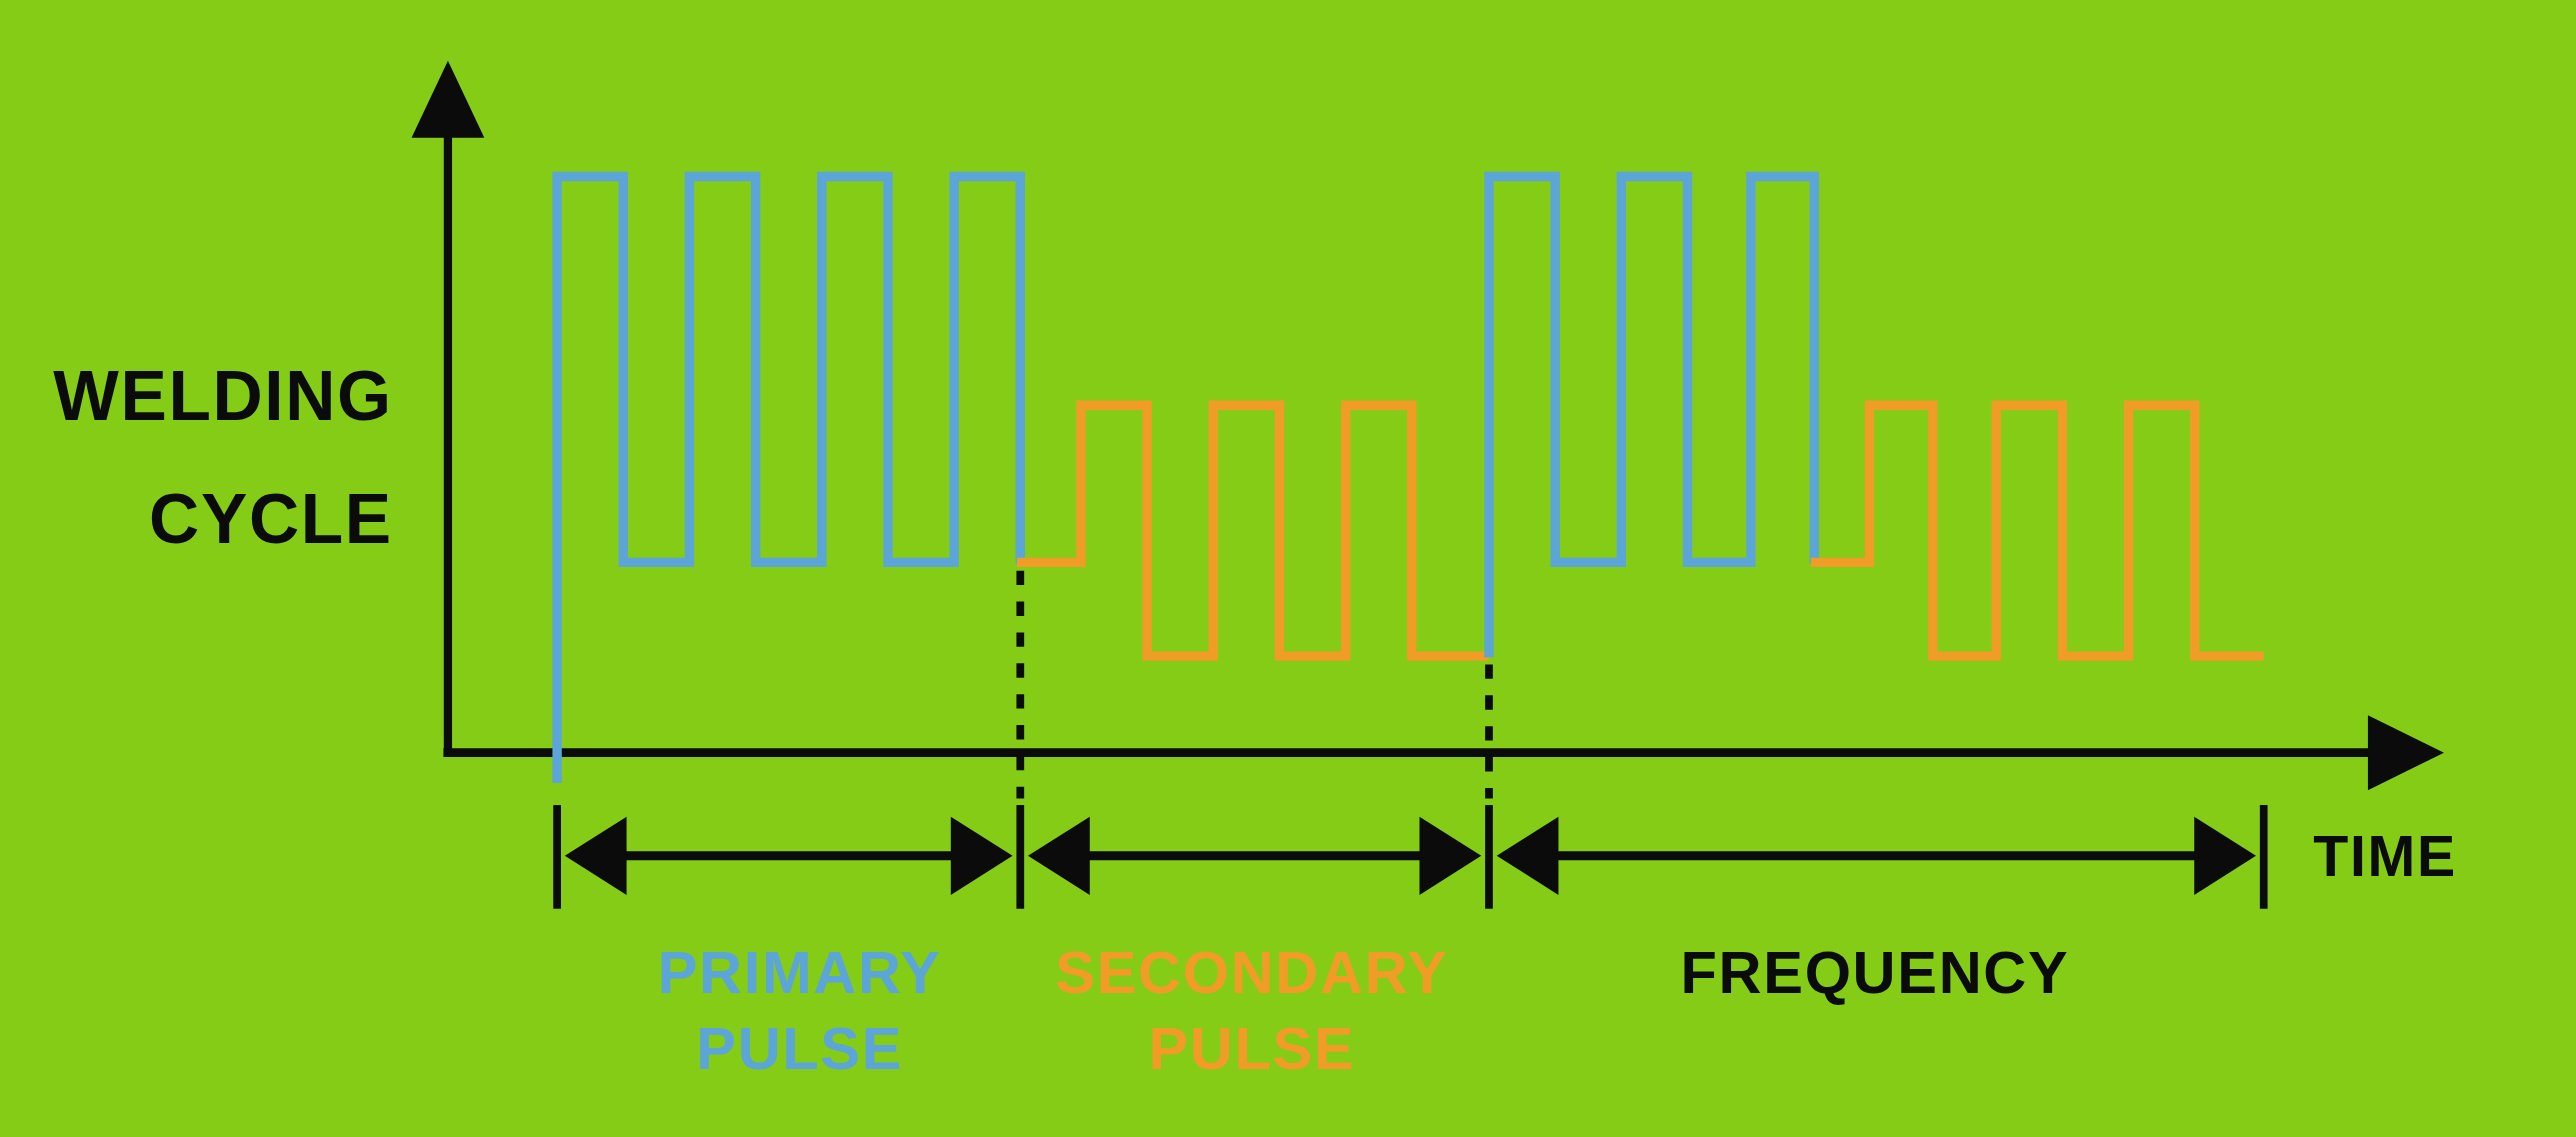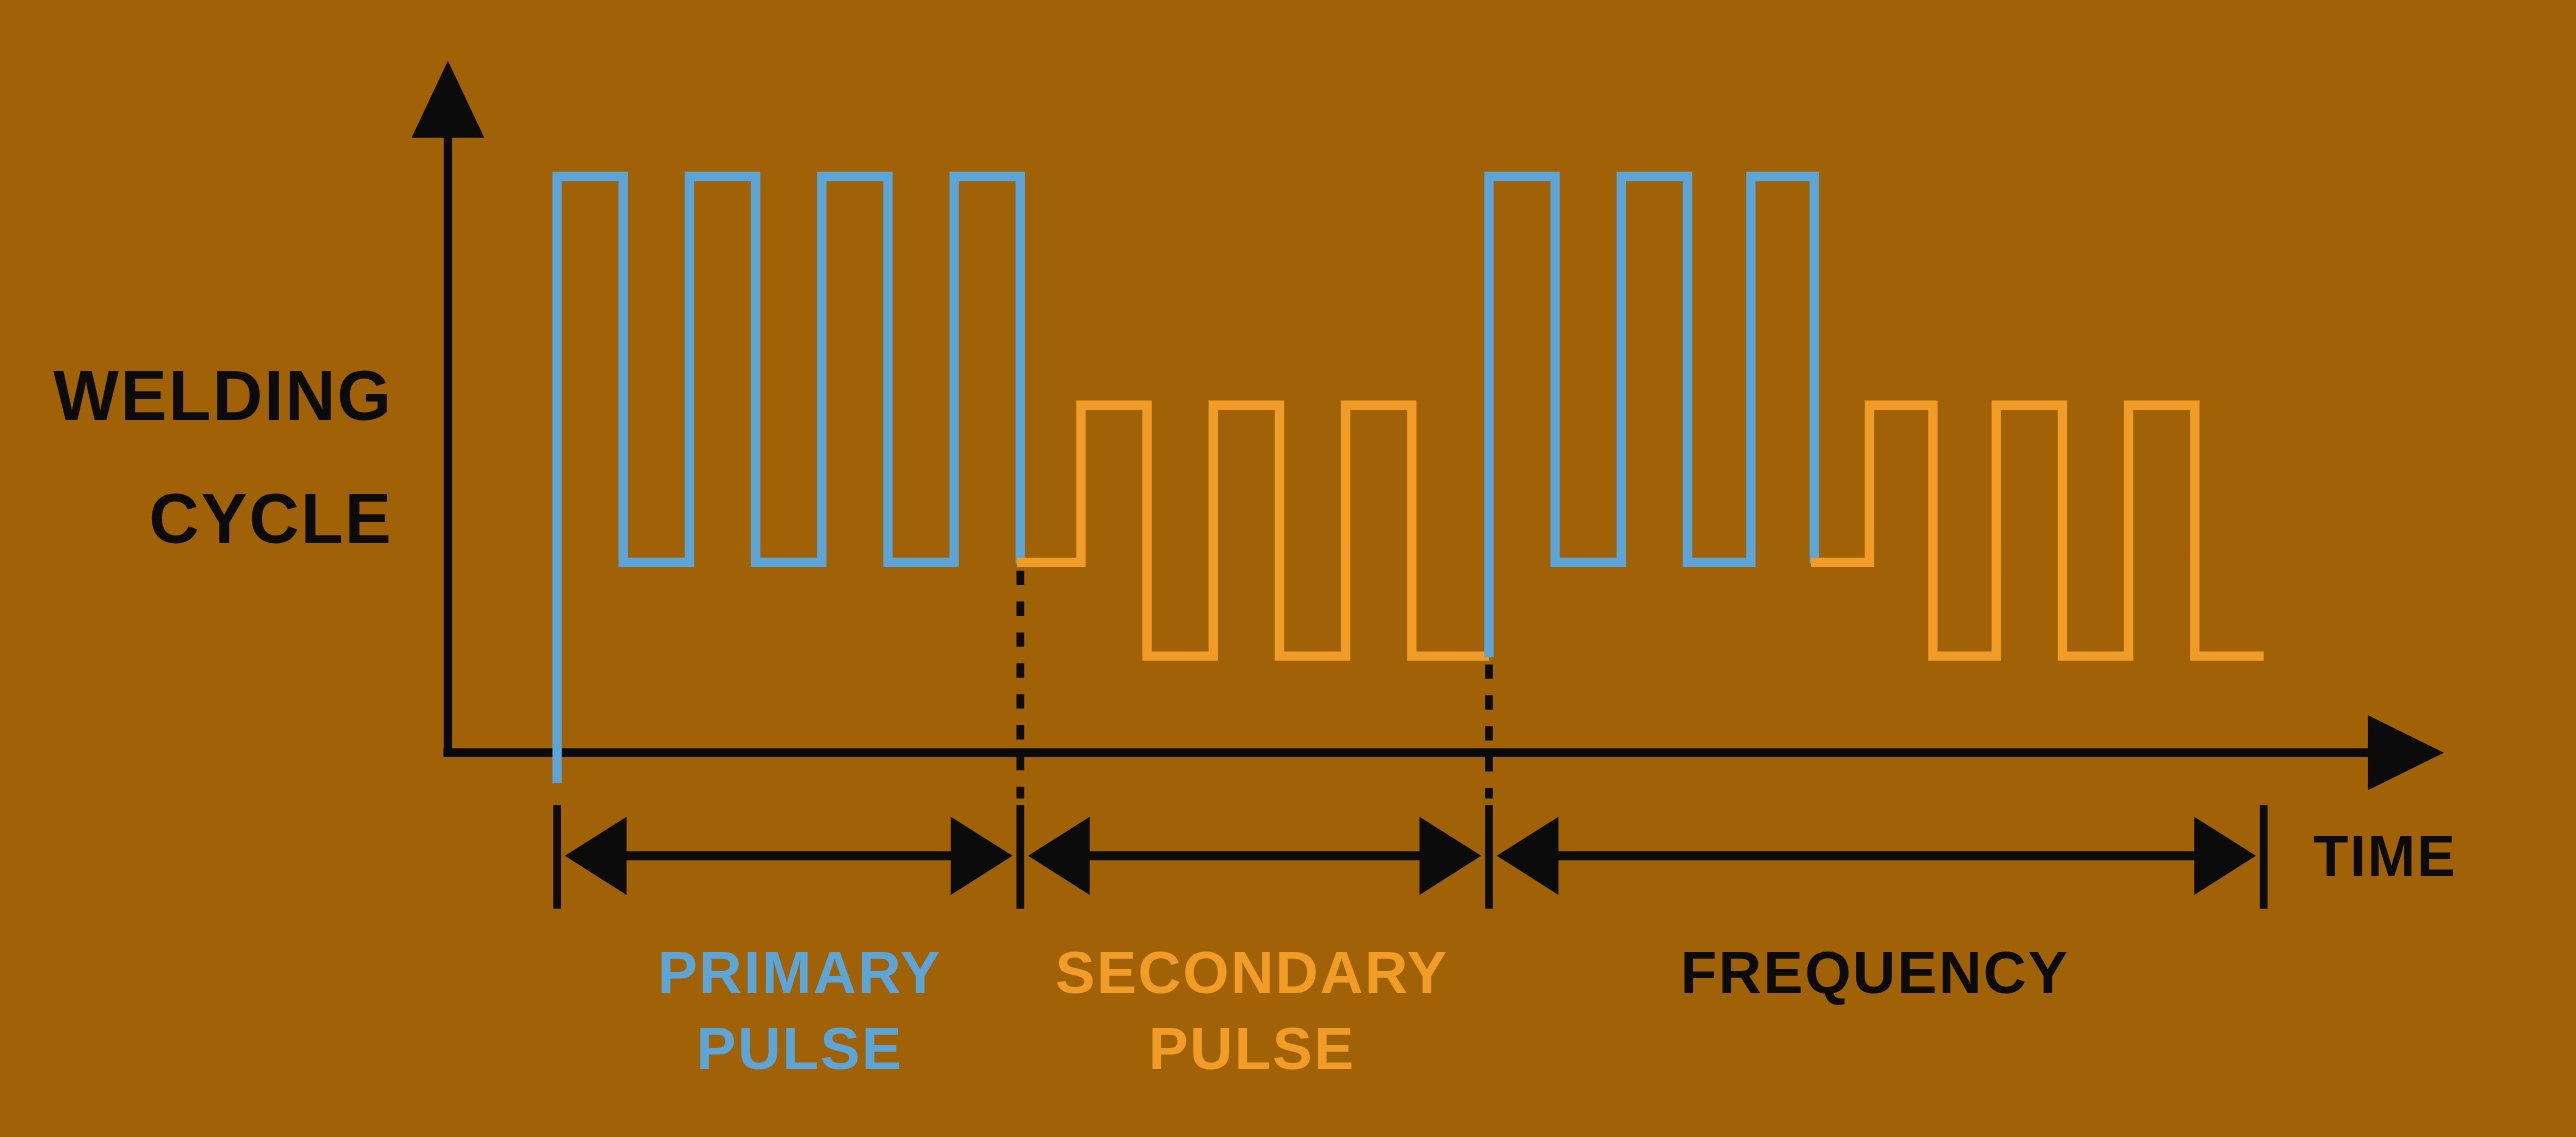--- a/index.html
+++ b/index.html
@@ -5,21 +5,21 @@
   html, body {
     margin: 0;
     padding: 0;
     background: #ffffff;
     width: 100%;
     height: 100%;
   }
   .diagram-wrap {
     width: 100%;
     height: 100%;
-    background: #a16207;
+    background: #84cc16;
   }
   svg {
     display: block;
     width: 100%;
     height: 100%;
     font-family: "Liberation Sans", "DejaVu Sans", sans-serif;
   }
   .axis-label {
     font-weight: 900;
     font-size: 126px;

